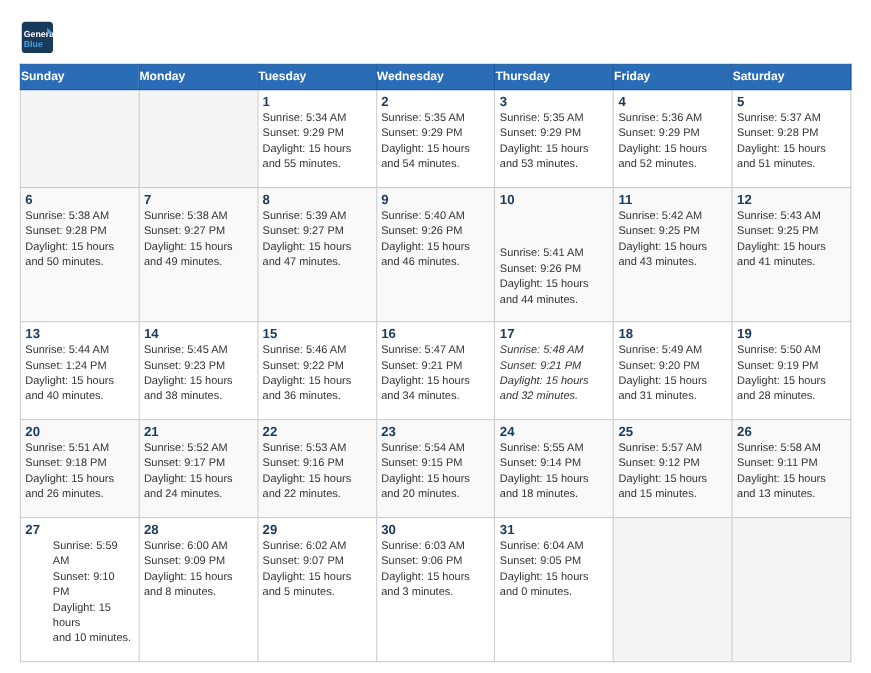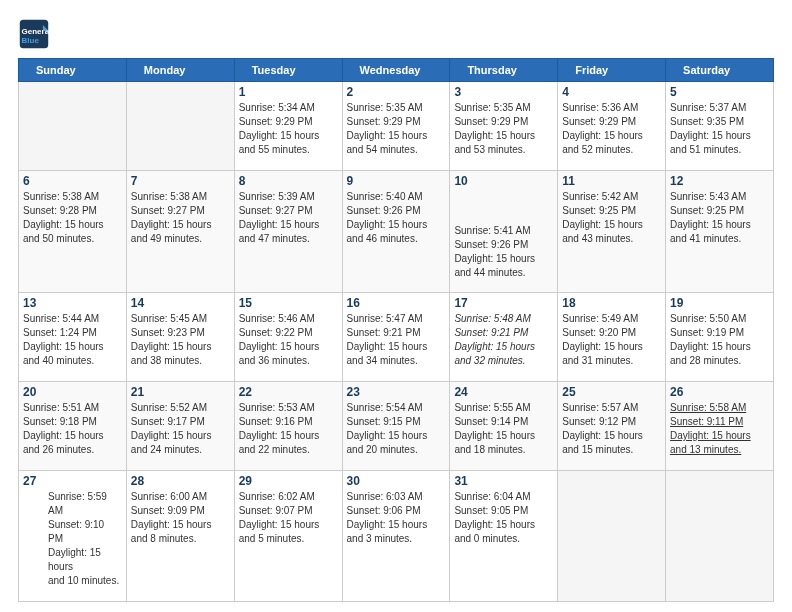--- a/index.html
+++ b/index.html
@@ -56,21 +56,21 @@
       border: 1px solid #ccc;
       border-collapse: collapse;
       width: 100%;
       table-layout: fixed;
     }
     .calendar th {
       background: #2a6cb5;
       color: #fff;
       font-size: 11px;
       font-weight: bold;
-      padding: 5px 17px;
+      padding: 5px 0;
       text-align: left;
       border: 1px solid #1a5aa0;
     }
     .calendar td {
       border: 1px solid #ccc;
       vertical-align: top;
       padding: 3px 4px;
       font-size: 9.5px;
       color: #222;
       background: #fff;
@@ -157,21 +157,21 @@
           <td>
             <div class="day-num">4</div>
             <div class="day-info" style="white-space: pre-line;">Sunrise: 5:36 AM
 Sunset: 9:29 PM
 Daylight: 15 hours
 and 52 minutes.</div>
           </td>
           <td>
             <div class="day-num">5</div>
             <div class="day-info" style="white-space: pre-line;">Sunrise: 5:37 AM
-Sunset: 9:35 PM
+Sunset: 9:28 PM
 Daylight: 15 hours
 and 51 minutes.</div>
           </td>
         </tr>
         <tr class="row-alt">
           <td>
             <div class="day-num">6</div>
             <div class="day-info" style="white-space: pre-line;">Sunrise: 5:38 AM
 Sunset: 9:28 PM
 Daylight: 15 hours
@@ -309,21 +309,21 @@
           </td>
           <td>
             <div class="day-num">25</div>
             <div class="day-info" style="white-space: pre-line;">Sunrise: 5:57 AM
 Sunset: 9:12 PM
 Daylight: 15 hours
 and 15 minutes.</div>
           </td>
           <td>
             <div class="day-num">26</div>
-            <div class="day-info" style="white-space: pre-line; text-decoration: underline;">Sunrise: 5:58 AM
+            <div class="day-info" style="white-space: pre-line;">Sunrise: 5:58 AM
 Sunset: 9:11 PM
 Daylight: 15 hours
 and 13 minutes.</div>
           </td>
         </tr>
         <tr>
           <td>
             <div class="day-num">27</div>
             <div class="day-info" style="white-space: pre-line; margin-left: 25px;">Sunrise: 5:59 AM
 Sunset: 9:10 PM

